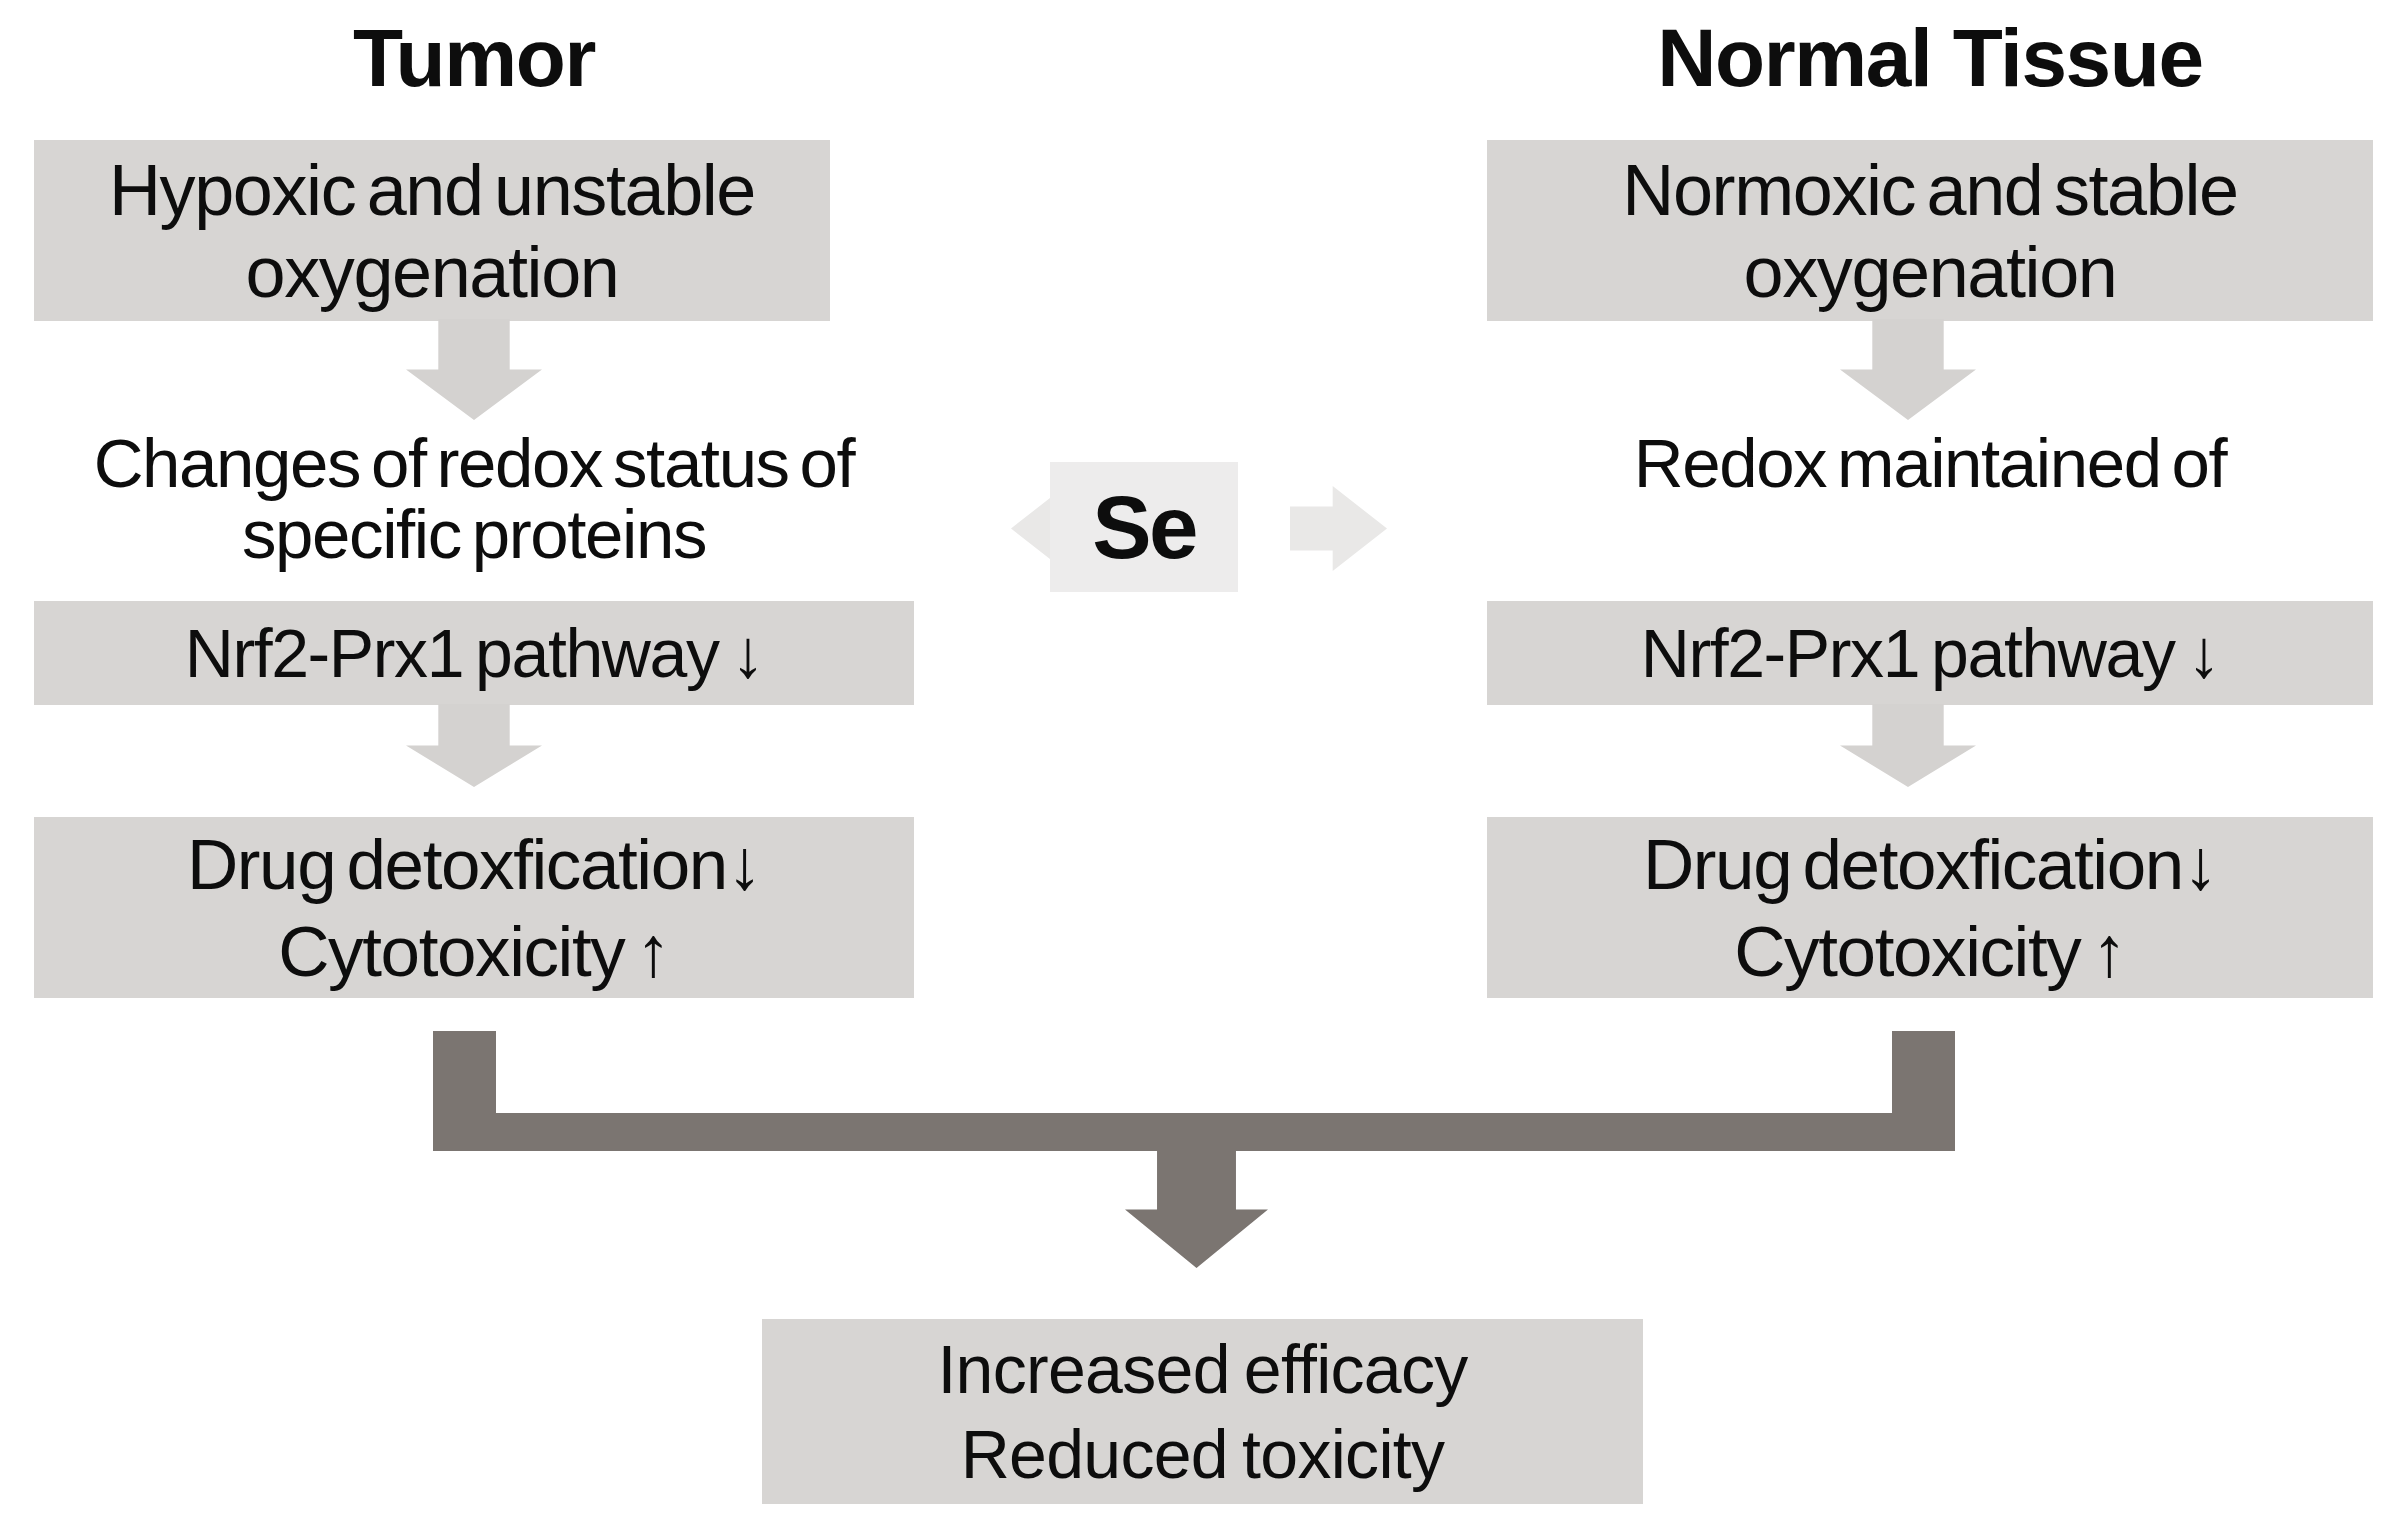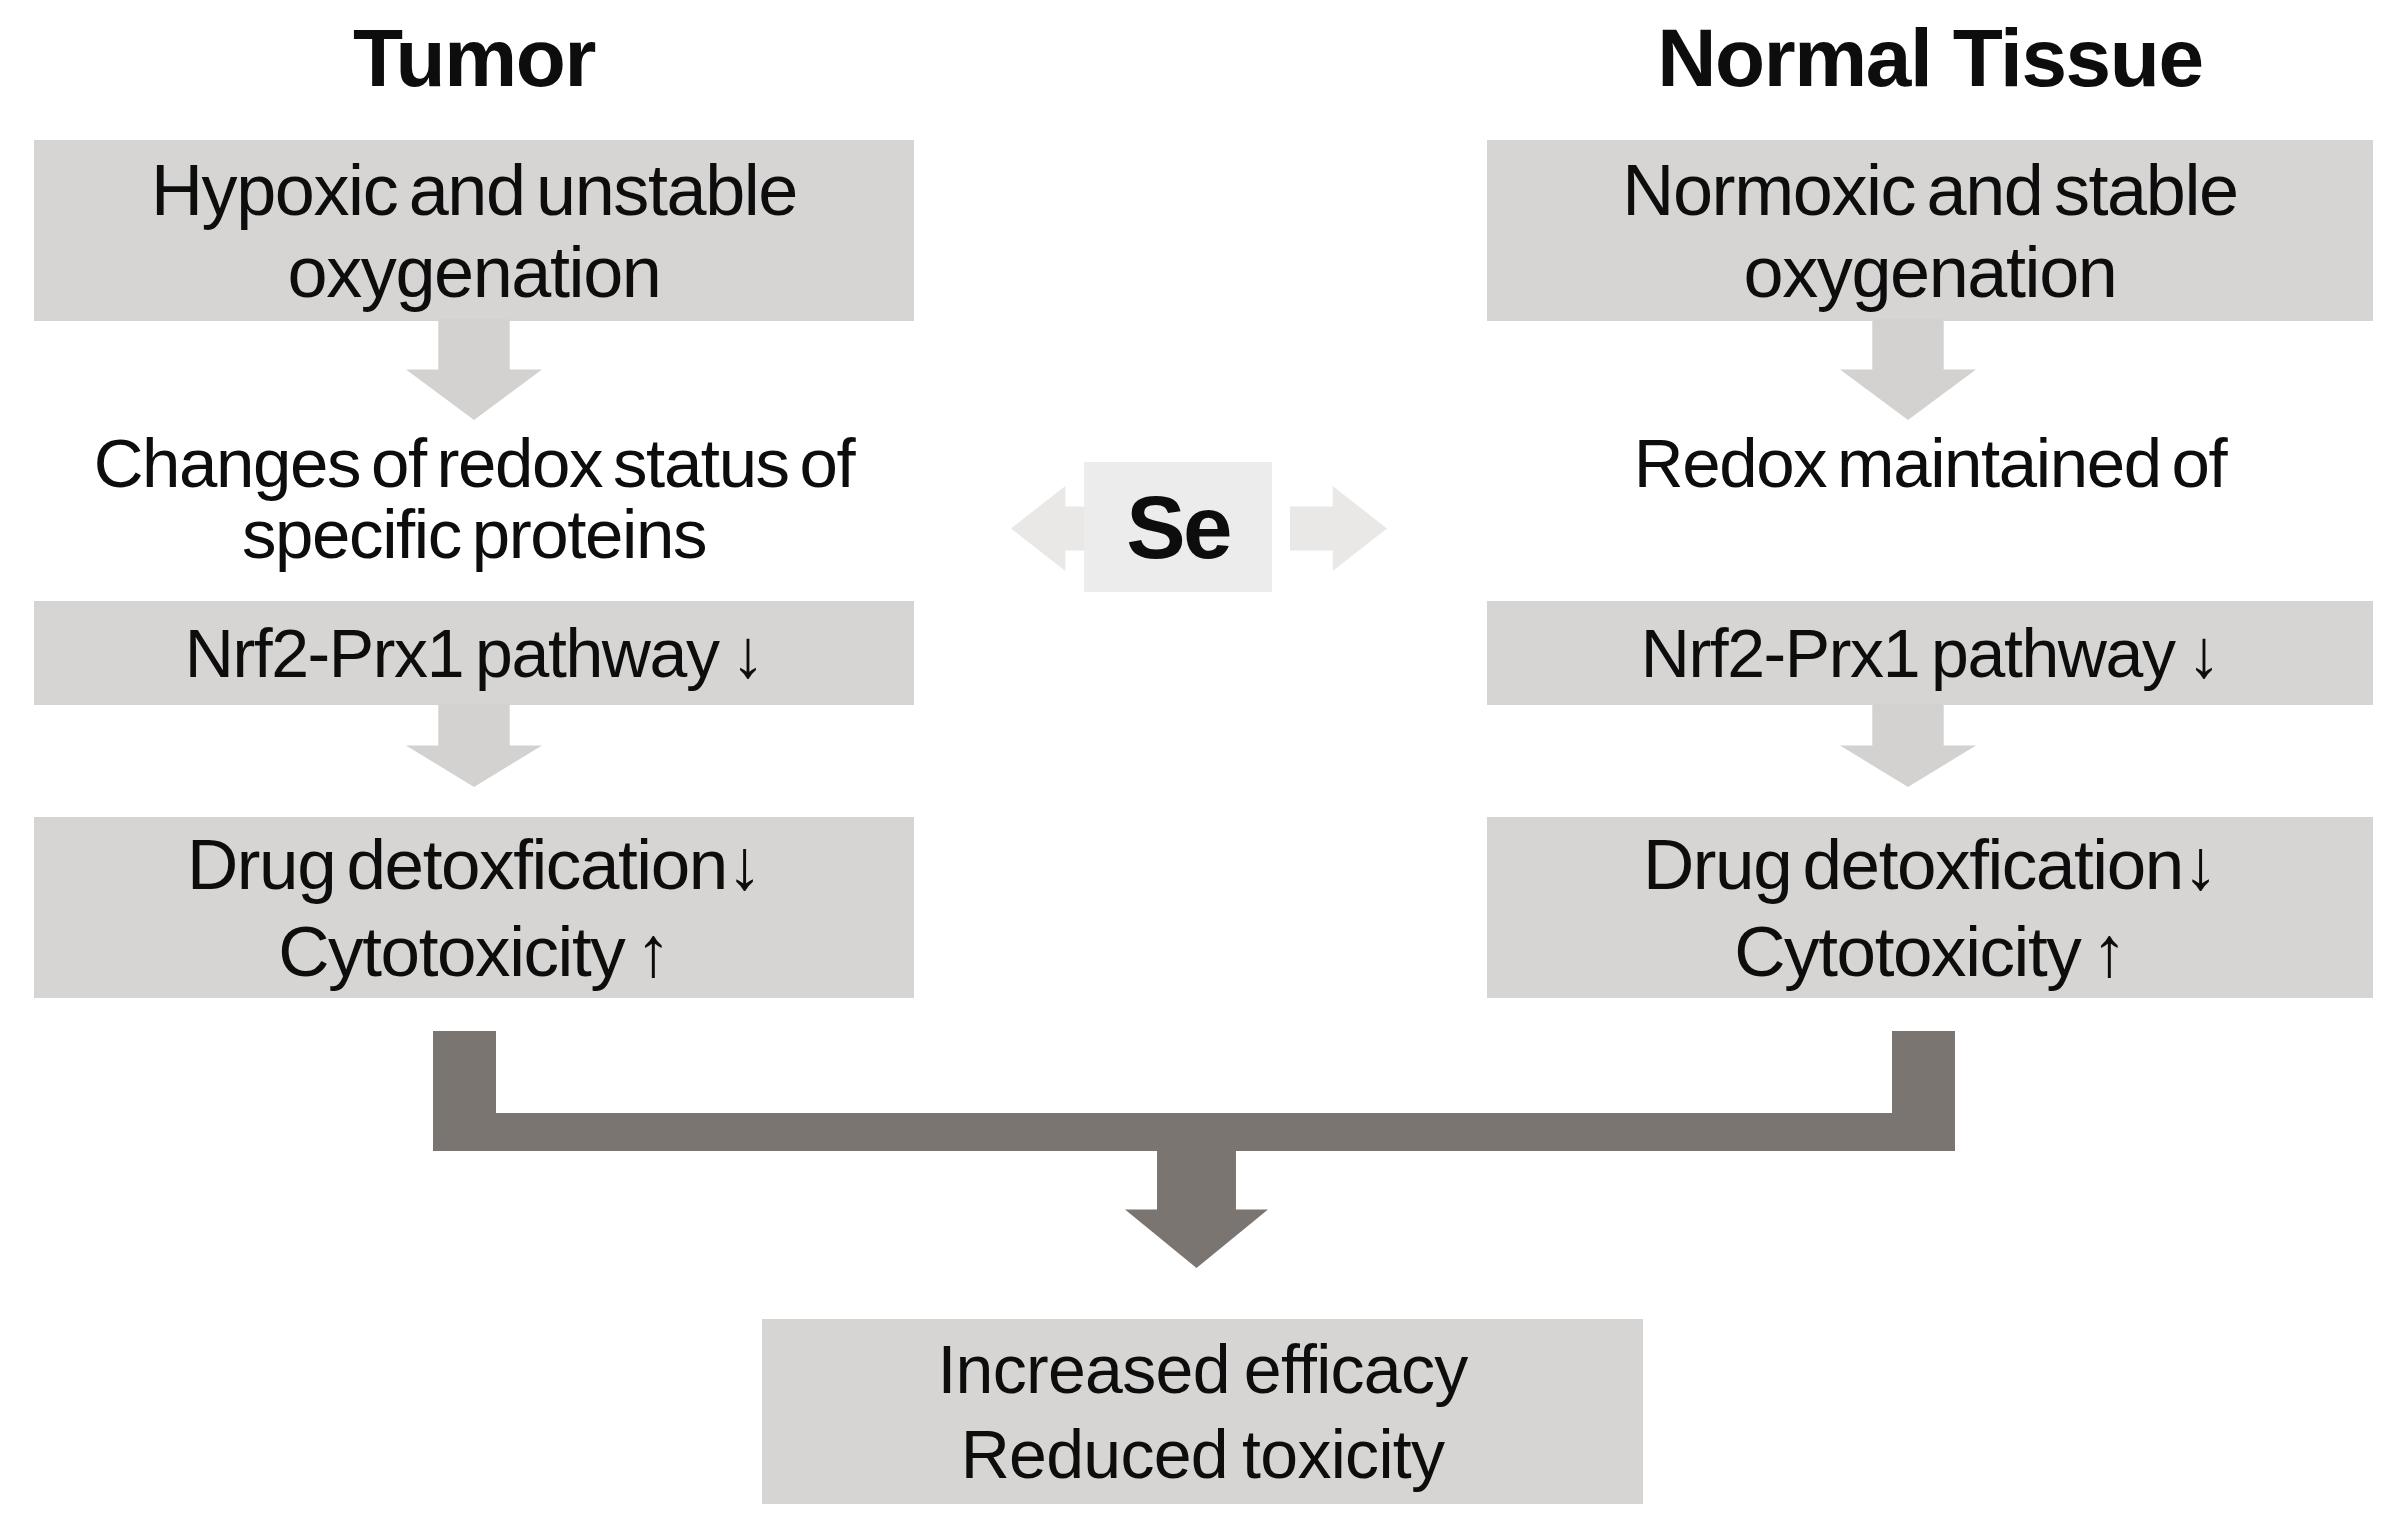--- a/index.html
+++ b/index.html
@@ -63,21 +63,21 @@
   }
 </style>
 </head>
 <body>
 
 <div class="canvas">
 
   <div class="abs col-title" style="left:34px;top:12.3px;width:880px;">Tumor</div>
   <div class="abs col-title" style="left:1487px;top:12.3px;width:886px;">Normal Tissue</div>
 
-  <div class="abs gbox box1-text" style="left:34px;top:140px;width:880px;height:181px;">
+  <div class="abs gbox box1-text" style="left:34px;top:140px;width:796px;height:181px;">
     <span class="ln">Hypoxic and unstable</span>
     <span class="ln">oxygenation</span>
   </div>
   <div class="abs gbox box1-text" style="left:1487px;top:140px;width:886px;height:181px;">
     <span class="ln">Normoxic and stable</span>
     <span class="ln">oxygenation</span>
   </div>
 
   <div class="abs block-arrow-down" style="left:406px;top:319px;width:136px;height:101px;"></div>
   <div class="abs block-arrow-down" style="left:1840px;top:319px;width:136px;height:101px;"></div>
@@ -85,21 +85,21 @@
   <div class="abs note" style="left:34px;top:428px;width:880px;">
     <span class="ln">Changes of redox status of</span>
     <span class="ln">specific proteins</span>
   </div>
   <div class="abs note" style="left:1487px;top:428px;width:886px;">
     <span class="ln">Redox maintained of</span>
   </div>
 
   <div class="abs se-arrow-left" style="left:1011px;top:486px;width:97px;height:85px;"></div>
   <div class="abs se-arrow-right" style="left:1290px;top:486px;width:97px;height:85px;"></div>
-  <div class="abs se-square" style="left:1084px;top:462px;width:188px;height:130px;">
+  <div class="abs se-square" style="left:1050px;top:462px;width:188px;height:130px;">
     <span>Se</span>
   </div>
 
   <div class="abs gbox nrf-text" style="left:34px;top:601px;width:880px;height:104px;">
     <span class="ln">Nrf2-Prx1 pathway ↓</span>
   </div>
   <div class="abs gbox nrf-text" style="left:1487px;top:601px;width:886px;height:104px;">
     <span class="ln">Nrf2-Prx1 pathway ↓</span>
   </div>
 

